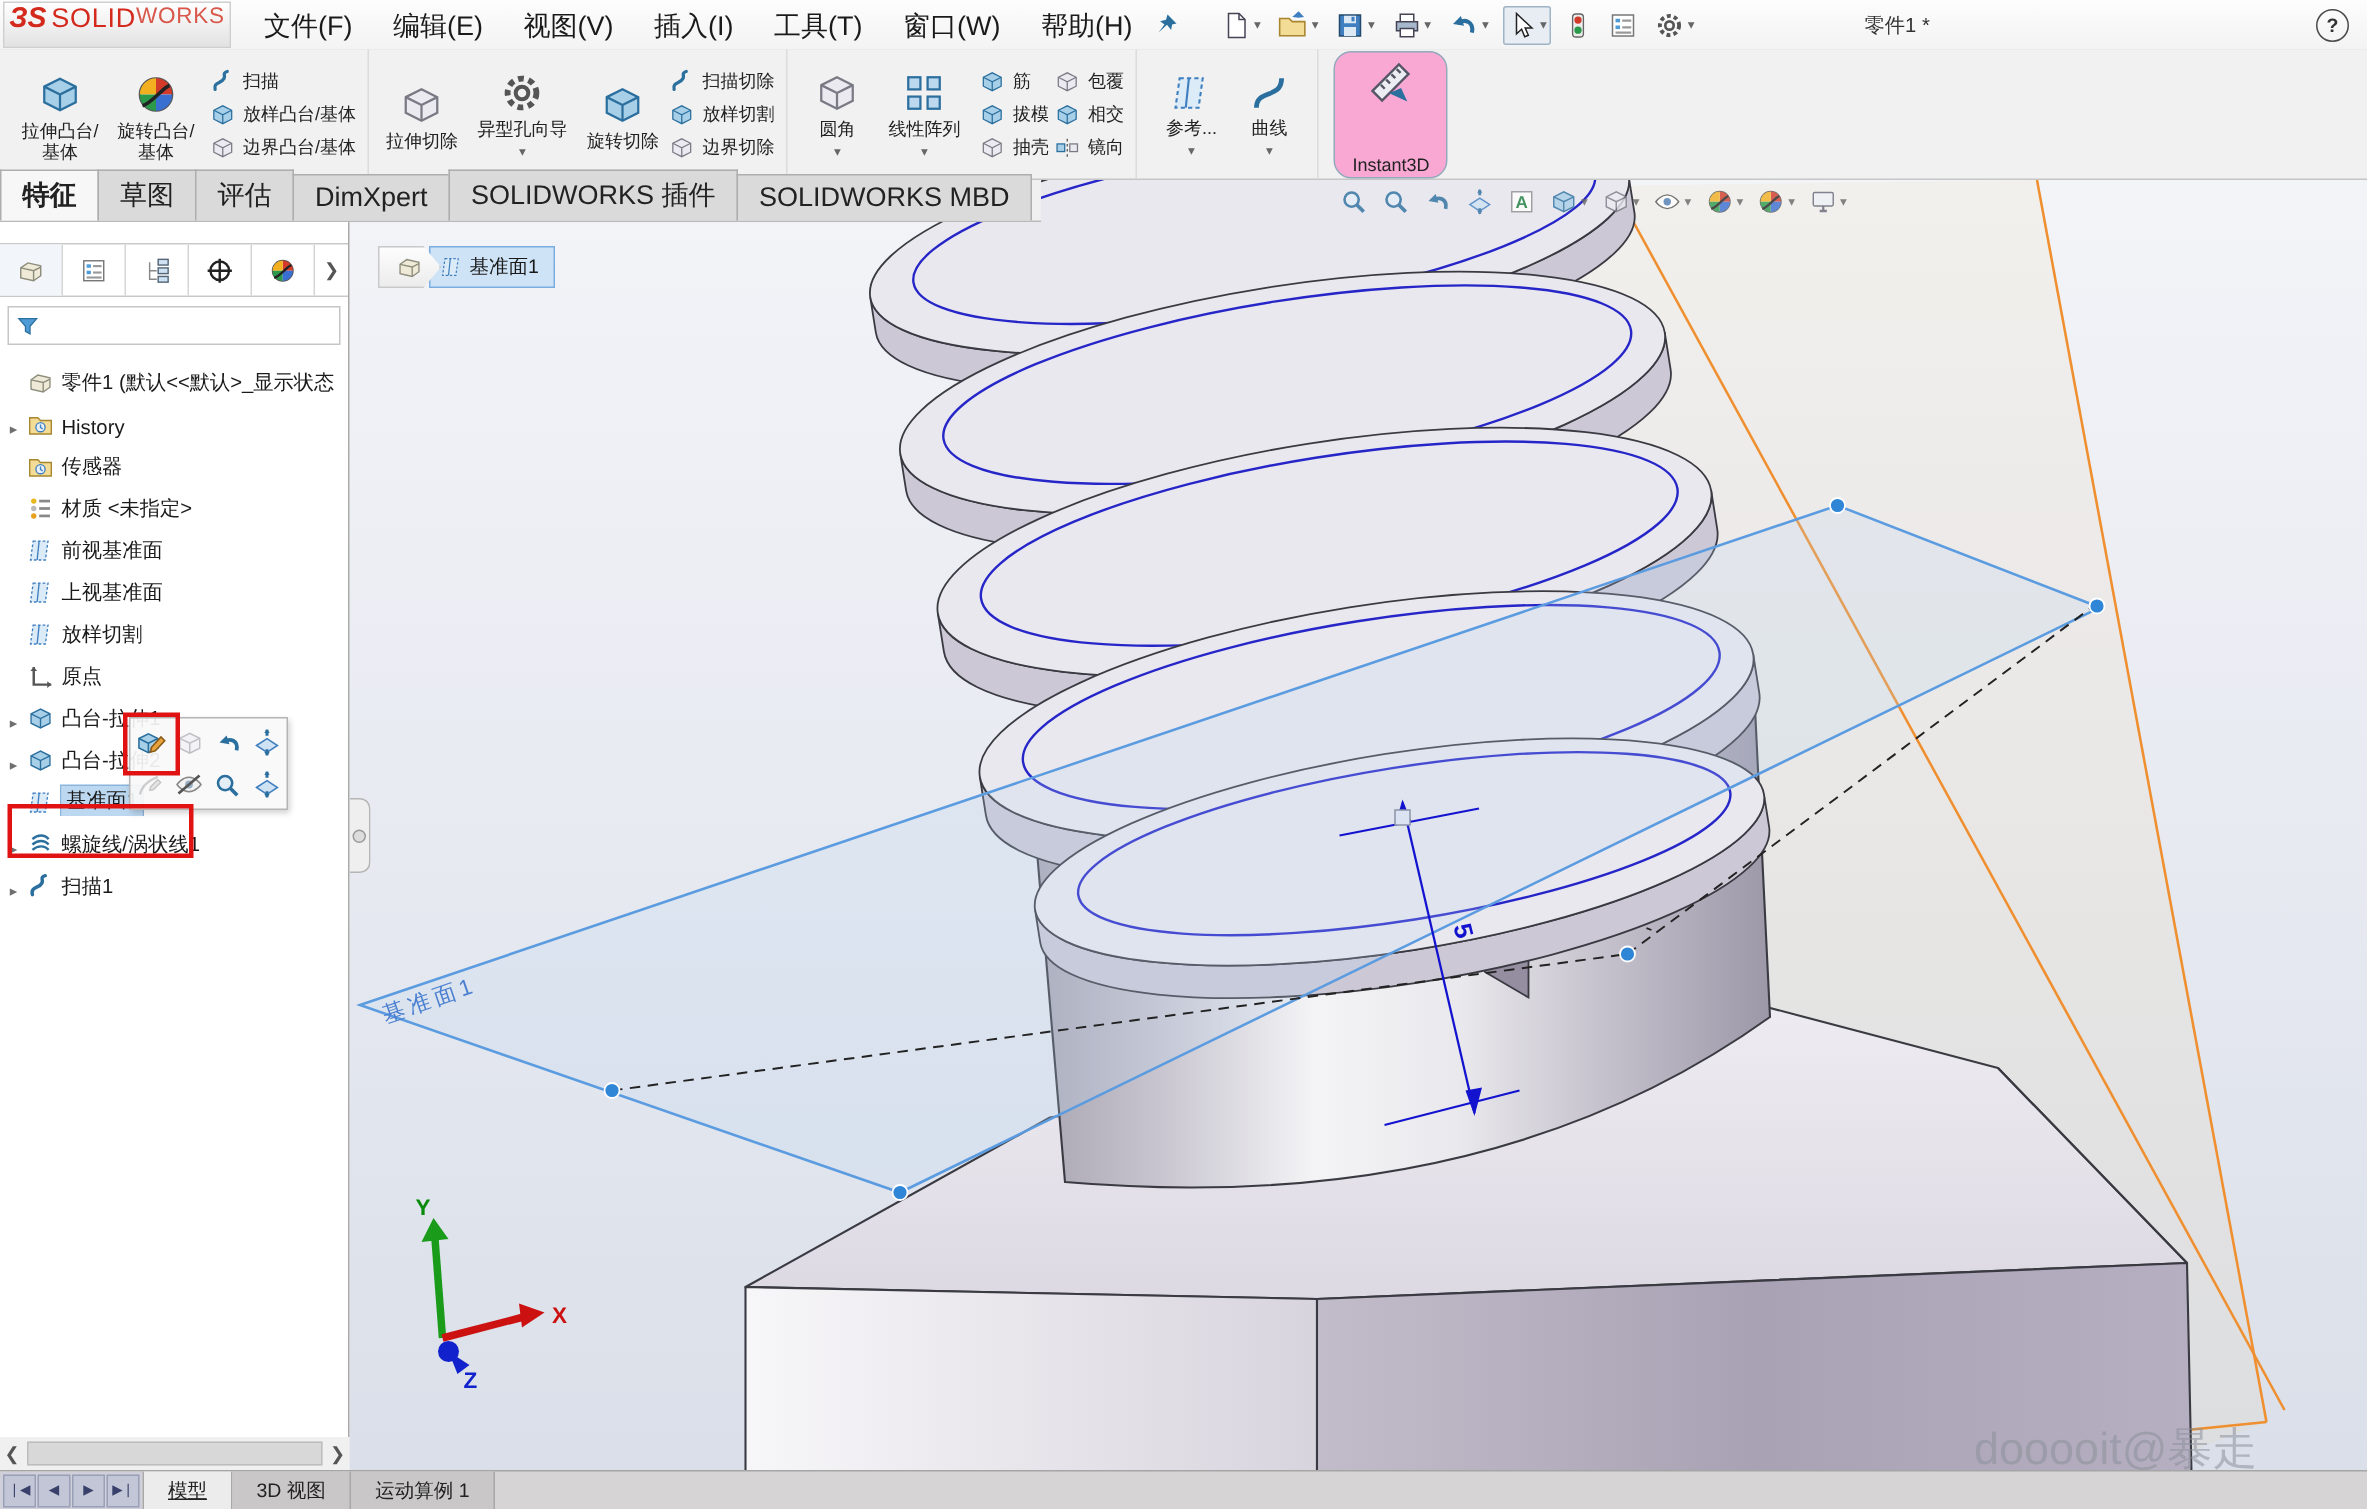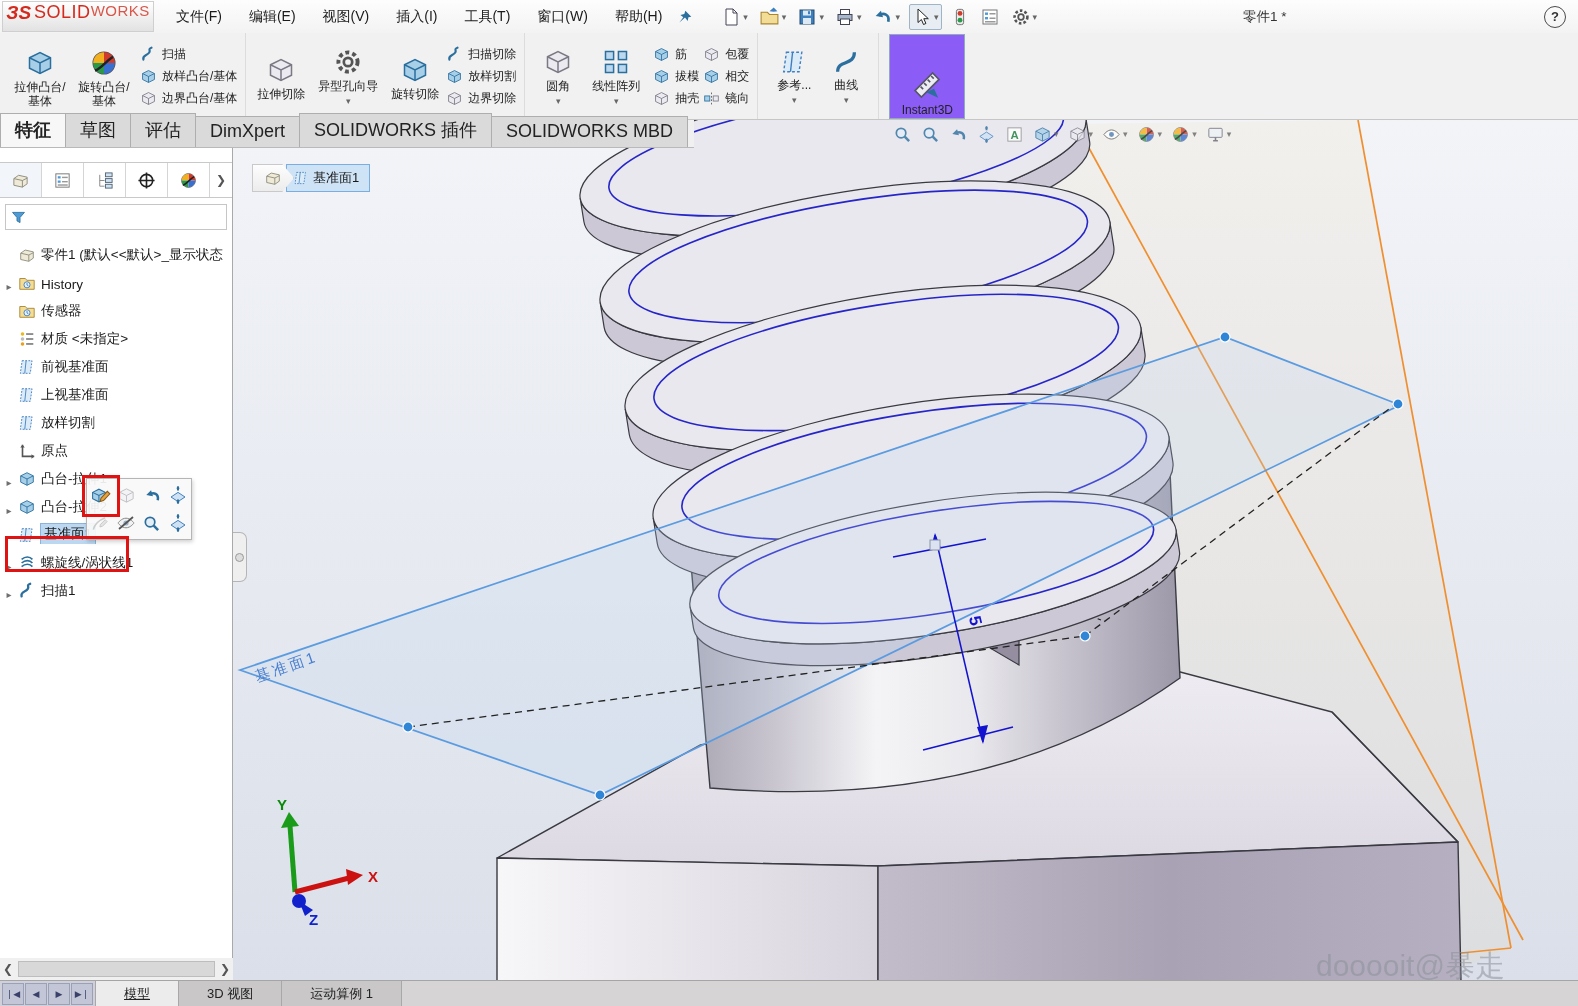--- a/index.html
+++ b/index.html
@@ -12,40 +12,40 @@
 
   
   #menubar{position:absolute;left:0;top:0;width:1578px;height:33px;
     background:linear-gradient(#fdfdfd,#f3f3f3);border-bottom:1px solid #d9d9d9;
     display:flex;align-items:center}
   .logo{width:152px;height:31px;margin-left:2px;display:flex;align-items:flex-start;justify-content:center;
     background:linear-gradient(#ffffff,#e2e2e2);border:1px solid #cfcfcf;box-sizing:border-box}
   .lm{color:#d42a1e;font-weight:bold;font-style:italic;font-size:19px;margin-right:3px}
   .ls{color:#d42a1e;font-weight:normal;font-size:18px;letter-spacing:.5px}
   .lw{color:#d8574a;font-size:15px;letter-spacing:.5px}
-  .menus{display:flex;gap:27px;margin-left:22px;font-size:14px}
+  .menus{display:flex;gap:27px;margin-left:22px;font-size:18px}
   .menu{cursor:default}
   .qat{display:flex;align-items:center;gap:7px;margin-left:26px}
   .qbtn{display:flex;align-items:center;padding:2px}
   .qsel{border:1px solid #9fb4c6;background:#e7edf3;border-radius:2px}
   .wtitle{position:absolute;left:1243px;top:8px;font-size:13.5px;color:#333}
   .helpbtn{position:absolute;right:12px;top:6px;width:20px;height:20px;border:1.6px solid #4a4a4a;
     border-radius:50%;text-align:center;line-height:19px;font-size:13px;color:#333;font-weight:bold}
 
   
   #ribbon{position:absolute;left:0;top:33px;width:1578px;height:87px;background:#f1f1f1;
     border-bottom:1px solid #c6c6c6;display:flex;align-items:stretch;box-sizing:border-box}
   .rgroup{display:flex;align-items:center;padding:2px 8px;border-right:1px solid #dcdcdc}
   .bigbtn{display:flex;flex-direction:column;align-items:center;justify-content:flex-start;
     width:60px;padding:4px 2px 1px 2px;font-size:12px;line-height:14px;text-align:center;color:#222}
   .bigbtn .blab{margin-top:2px;word-break:break-all}
   .stackcol{display:flex;flex-direction:column;justify-content:center;gap:5px;margin-left:4px}
   .smallbtn{display:flex;align-items:center;gap:5px;font-size:12px;white-space:nowrap;color:#222}
-  .i3d{background:#8b5cf6;border:1px solid #93a9bc;border-radius:0;width:70px;height:78px;
-    justify-content:flex-end;margin:2px}
+  .i3d{background:#f9a8d4;border:1px solid #93a9bc;border-radius:12px;width:70px;height:78px;
+    justify-content:space-between;margin:2px}
   
   #tabrow{position:absolute;left:0;top:120px;width:694px;height:28px;background:#f0f0f0;
     border-bottom:1px solid #b9b9b9;display:flex;align-items:flex-end;box-sizing:border-box;z-index:6}
   .ftab{font-size:18px;padding:4px 14px 5px 14px;background:#dadada;border:1px solid #aeaeae;
     border-bottom:none;margin-right:-1px;color:#222;white-space:nowrap}
   .ftab.active{background:#f7f7f7;font-weight:bold}
 
   
   #panel{position:absolute;left:0;top:148px;width:233px;height:810px;background:#ffffff;
     border-right:1px solid #a9a9a9;box-sizing:border-box;z-index:5}
@@ -90,21 +90,21 @@
     border:1px solid #b5b5b5;border-left:none;border-radius:0 7px 7px 0;z-index:4;
     display:flex;align-items:center;justify-content:center}
   .splitter i{width:7px;height:7px;border:1px solid #9a9a9a;border-radius:50%;background:#ddd}
 
   
   #bottombar{position:absolute;left:0;top:980px;width:1578px;height:26px;background:#d6d4d4;
     border-top:1px solid #a5a5a5;display:flex;align-items:stretch;box-sizing:border-box;font-size:13px}
   .navs{display:flex;align-items:center;gap:1px;padding:1px 2px;background:#cfd0da}
   .nbtn{width:20px;height:20px;background:#c3c6d6;border:1px solid #9aa0b5;color:#39406a;
     font-size:9px;display:flex;align-items:center;justify-content:center}
-  .btab{display:flex;align-items:center;padding:0 28px;background:#c9c7c7;border-right:1px solid #a8a8a8;
+  .btab{display:flex;align-items:center;padding:0 16px;background:#c9c7c7;border-right:1px solid #a8a8a8;
     color:#222;white-space:nowrap}
   .btab.active{background:#ececec;text-decoration:underline}
   .btab:first-of-type{border-left:1px solid #a8a8a8}
 </style>
 </head>
 <body>
 
 <svg style="position:absolute;width:0;height:0" aria-hidden="true">
 <defs>
 <symbol id="s-cube" viewBox="0 0 20 20">

